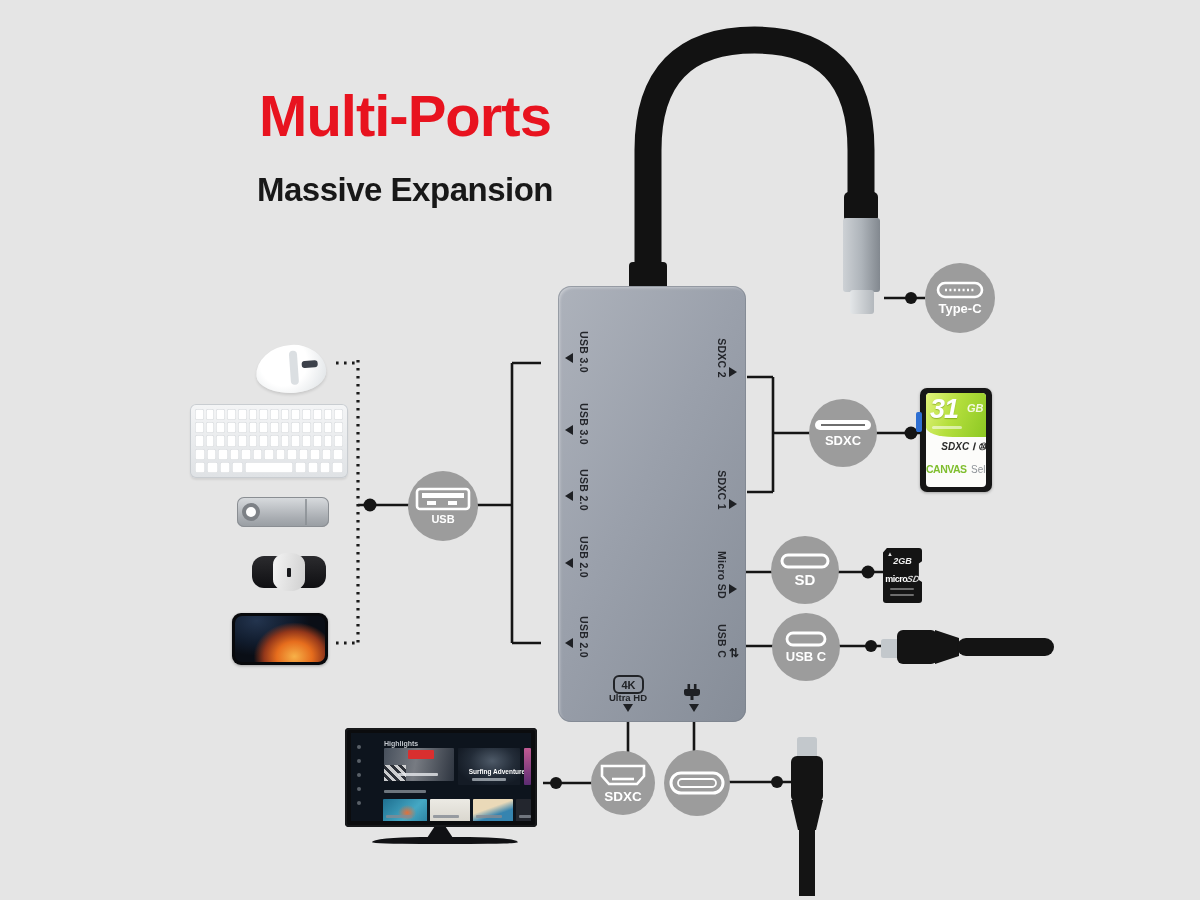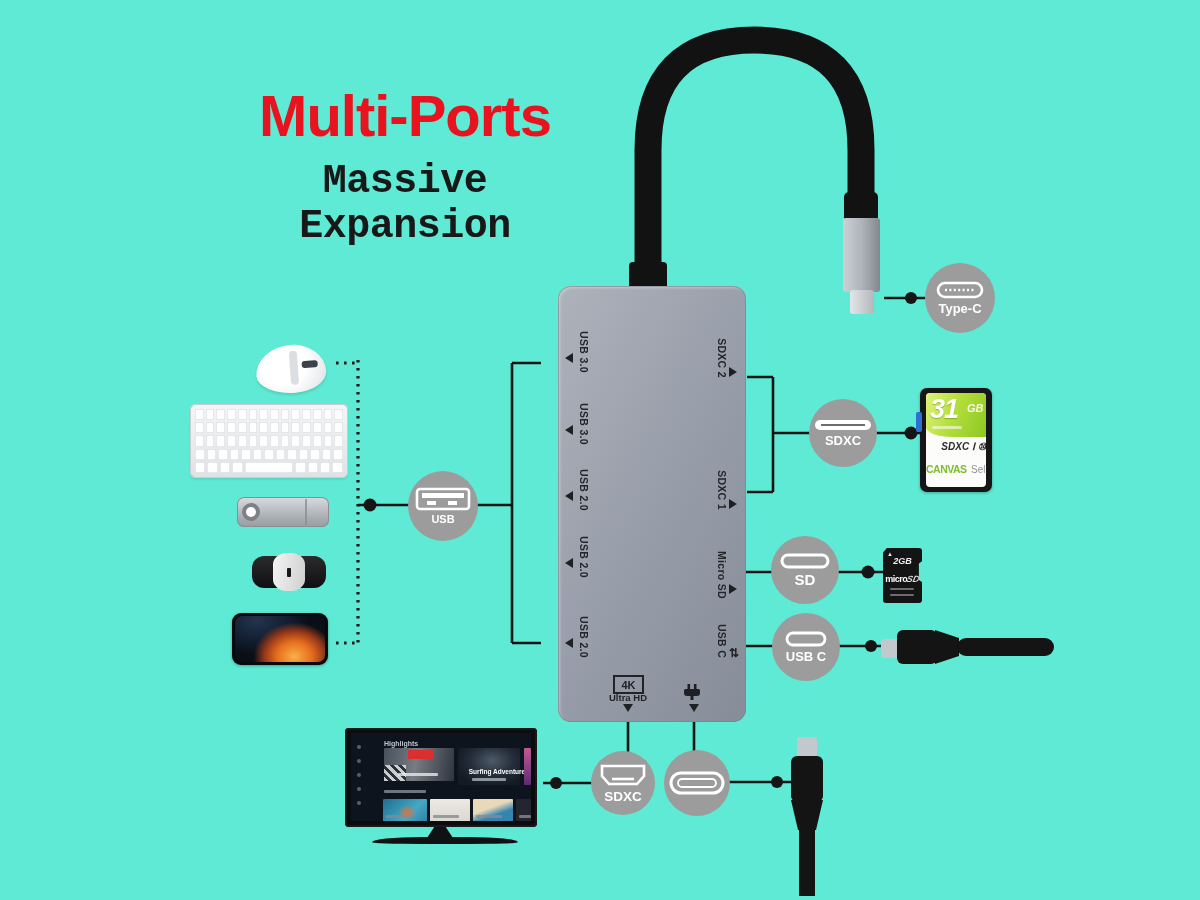--- a/index.html
+++ b/index.html
@@ -1,38 +1,38 @@
 <!DOCTYPE html>
 <html><head>
 <meta charset="utf-8">
 <style>
   html,body{margin:0;padding:0;background:#fff;}
-  #canvas{position:relative;width:1200px;height:900px;background:#5eead4;overflow:hidden;
+  #canvas{position:relative;width:1200px;height:900px;background:#e5e5e5;overflow:hidden;
           font-family:"Liberation Sans",sans-serif;}
   #wires{position:absolute;left:0;top:0;z-index:1;}
   .abs{position:absolute;}
   .z2{z-index:2;}
   
   #title-block{left:210px;top:86px;width:390px;text-align:center;z-index:2;}
   #title-main{font-size:58px;font-weight:800;color:#e8131f;letter-spacing:-1px;line-height:1.05;}
-  #title-sub{font-size:40px;font-weight:700;color:#181818;margin-top:12px;letter-spacing:-0.5px;font-family:Liberation Mono, monospace;}
+  #title-sub{font-size:33px;font-weight:700;color:#181818;margin-top:24px;letter-spacing:-0.5px;}
   
   #hub{left:558px;top:286px;width:188px;height:436px;border-radius:13px;
        background:linear-gradient(118deg,#adb2bb 0%,#9aa0ab 45%,#868d98 100%);
        box-shadow:inset 0 0 0 1px rgba(120,126,136,.6), inset 2px 2px 3px rgba(255,255,255,.35);}
   .port-label{position:absolute;z-index:3;white-space:nowrap;font-size:10.5px;font-weight:700;color:#23252a;
               transform:translate(-50%,-50%) rotate(90deg);letter-spacing:.3px;}
   .tri-left{position:absolute;z-index:3;width:0;height:0;border-top:5px solid transparent;
             border-bottom:5px solid transparent;border-right:8px solid #1e2024;}
   .tri-right{position:absolute;z-index:3;width:0;height:0;border-top:5px solid transparent;
              border-bottom:5px solid transparent;border-left:8px solid #1e2024;}
   .tri-down{position:absolute;z-index:3;width:0;height:0;border-left:5px solid transparent;
             border-right:5px solid transparent;border-top:8px solid #1e2024;}
   .updown{position:absolute;z-index:3;font-size:12px;font-weight:700;color:#1e2024;transform:translate(-50%,-50%);}
-  #fourk-box{left:613px;top:675px;width:27px;height:15px;border:2px solid #212327;border-radius:0;z-index:3;
+  #fourk-box{left:613px;top:675px;width:27px;height:15px;border:2px solid #212327;border-radius:6px;z-index:3;
              display:flex;align-items:center;justify-content:center;font-size:11px;font-weight:800;color:#212327;}
   #ultrahd{left:628px;top:697px;transform:translate(-50%,-50%);z-index:3;font-size:9.5px;font-weight:800;color:#212327;white-space:nowrap;}
   
   .badge{position:absolute;z-index:4;border-radius:50%;background:#9c9c9c;display:flex;flex-direction:column;
          align-items:center;justify-content:center;color:#fff;}
   .badge .blabel{font-weight:700;margin-top:2px;}
   
   #mouse{left:256px;top:345px;width:70px;height:48px;z-index:2;
          background:radial-gradient(circle at 40% 35%,#ffffff 45%,#e7eaec 80%,#d7dbde);
          border-radius:52% 48% 46% 54% / 60% 58% 42% 40%;box-shadow:0 2px 3px rgba(0,0,0,.12);transform:rotate(-4deg);}

